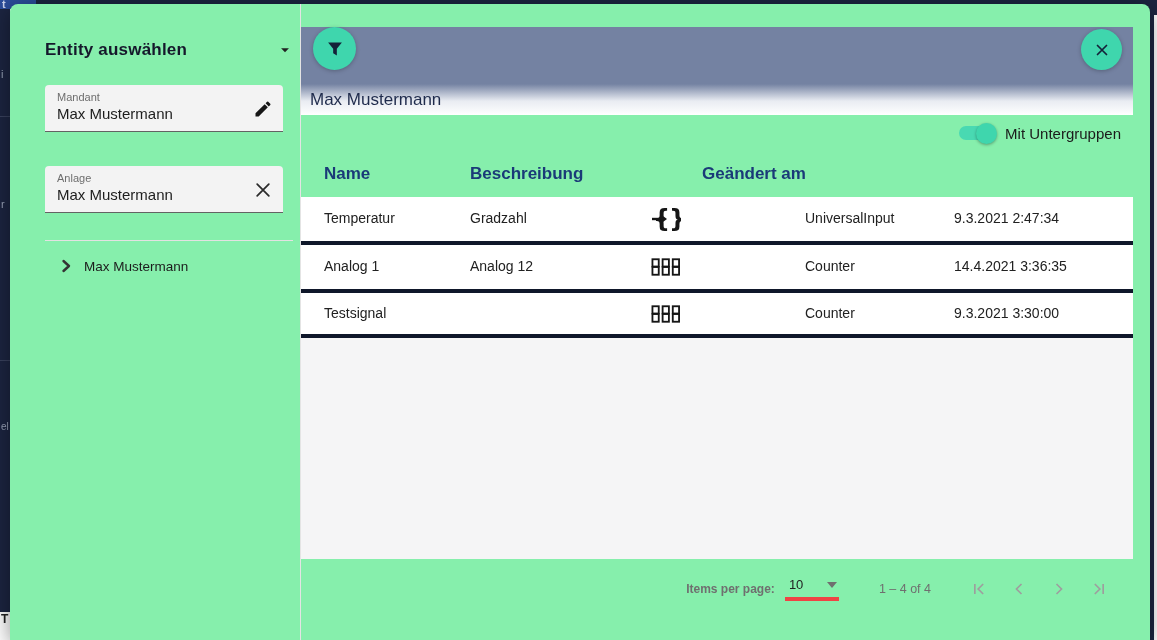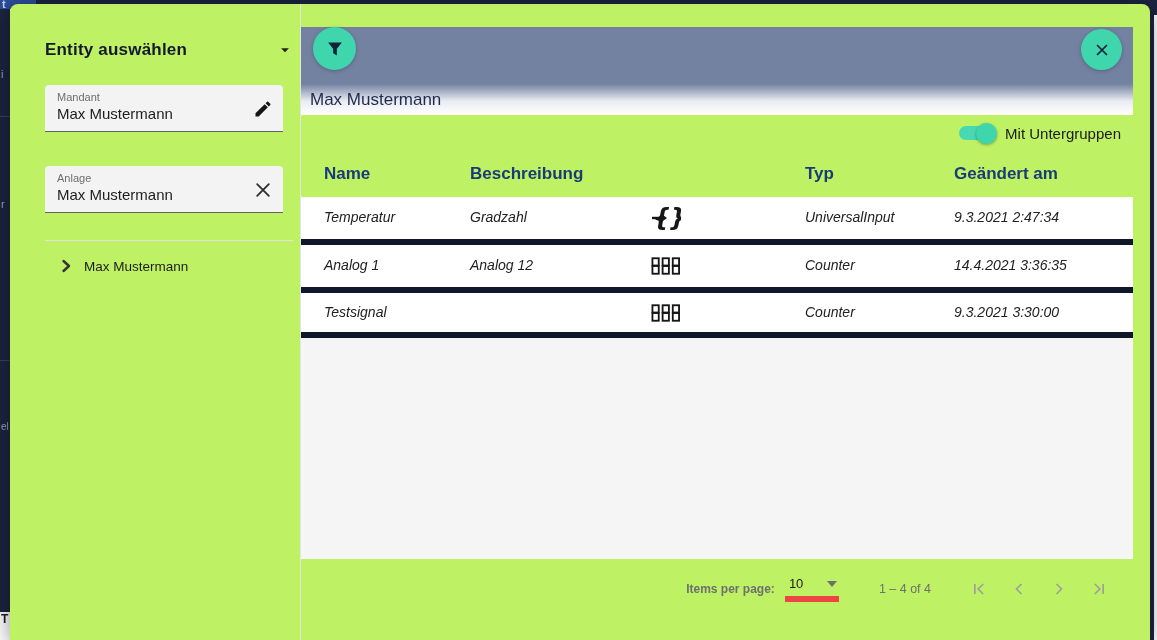--- a/index.html
+++ b/index.html
@@ -14,21 +14,21 @@
   .bd-right  { position:absolute; left:1150px; top:0; width:4px; height:640px; background:#1c2541; }
   .bd-corner { position:absolute; left:1144px; top:0; width:13px; height:15px; background:#1c2541; }
   .bd-tab    { position:absolute; left:0; top:0; width:36px; height:9px; background:#2b4d9b; color:#cdd6ee;
                font-size:11px; font-weight:bold; overflow:hidden; line-height:9px; padding-left:2px; }
   .bd-frag { position:absolute; left:1px; color:#9aa3b8; font-size:11px; }
   .bd-frag.f1 { top:68px; } .bd-frag.f2 { top:198px; } .bd-frag.f3 { top:421px; font-size:10px; }
   .bd-line { position:absolute; left:0; width:10px; height:1px; background:#39425e; }
   .bd-frag-out { position:absolute; left:1px; top:612px; color:#222; font-size:12px; font-weight:bold; }
 
   
-  .dialog { position:absolute; left:10px; top:4px; width:1140px; height:636px; background:#bef264;
+  .dialog { position:absolute; left:10px; top:4px; width:1140px; height:636px; background:#86efac;
             border-radius:8px 8px 0 0; box-shadow:0 4px 22px rgba(0,0,0,.45); display:flex; }
 
   
   .sidebar { position:relative; width:291px; height:100%; border-right:1px solid #e4e4e4; flex:0 0 291px; }
   .sb-title-row { position:absolute; left:35px; top:36px; width:247px; display:flex; align-items:center; justify-content:space-between; }
   .sb-title { font-size:17px; font-weight:bold; color:#15182b; letter-spacing:.2px; }
   .sb-caret { width:14px; height:14px; cursor:pointer; }
   .field { position:absolute; left:35px; width:238px; height:47px; background:#f3f3f3;
            border-radius:4px 4px 0 0; border-bottom:1px solid #636363; padding:6px 10px 0 12px; }
   .field.f-mandant { top:81px; } .field.f-anlage { top:162px; }
@@ -55,33 +55,33 @@
   .switch .track { position:absolute; left:0; top:3px; width:34px; height:14px; border-radius:8px; background:#49d9b2; }
   .switch .knob  { position:absolute; right:-2px; top:0; width:21px; height:21px; border-radius:50%;
                    background:#3fd6ad; box-shadow:0 1px 3px rgba(0,0,0,.35); }
   .toggle-label { font-size:15px; color:#1b1b1b; }
 
   .grid-row { display:grid; grid-template-columns:146px 160px 72px 252px 1fr; align-items:center;
               padding-left:23px; width:832px; }
   .thead { height:46px; }
   .thead .hc { font-size:17px; font-weight:bold; color:#1a3a78; }
   .thead .hc.c-typ { padding-left:103px; }
-  .trow { height:48px; border-bottom:6px solid #0f172a; cursor:pointer; background:#fff;font-style:italic; }
+  .trow { height:48px; border-bottom:4px solid #0f172a; cursor:pointer; background:#fff; }
   .trow.last { height:45px; }
   .trow .cell { font-size:14px; color:#212121; line-height:1.25; }
   .trow .c-typ { padding-left:103px; }
   .trow .c-icon { display:flex; justify-content:center; }
   .c-name { padding-right:14px; }
 
   .empty-area { flex:1; width:832px; background:#f5f5f6; }
 
   .paginator { height:60px; margin-bottom:21px; width:832px; display:flex; align-items:center;
                justify-content:flex-end; padding-right:22px; }
   .pg-label { font-size:12px; color:#6f6f6f; margin-right:10px;font-weight:bold; }
-  .pg-select { position:relative; width:54px; border-bottom:6px solid #ef4444; padding:0 2px 5px 4px;
+  .pg-select { position:relative; width:54px; border-bottom:4px solid #ef4444; padding:0 2px 5px 4px;
                display:flex; align-items:center; justify-content:space-between; cursor:pointer; margin-right:40px; }
   .pg-select .pg-val { font-size:13px; color:#222; }
   .pg-range { font-size:12.5px; color:#6f6f6f; margin-right:36px; }
   .pg-nav { display:flex; gap:16px; }
   .pg-btn { width:24px; height:24px; border:none; background:transparent; display:flex;
             align-items:center; justify-content:center; cursor:default; }
 </style>
 </head>
 <body>
 
@@ -160,21 +160,20 @@
           <span class="track"></span>
           <span class="knob"></span>
         </span>
         <span class="toggle-label">Mit Untergruppen</span>
       </div>
 
       <div class="grid-row thead">
         <span class="hc">Name</span>
         <span class="hc">Beschreibung</span>
         <span class="hc"></span>
-        <span class="hc c-typ">Typ</span>
         <span class="hc">Geändert am</span>
       </div>
 
       <div class="grid-row trow">
         <span class="cell c-name">Temperatur</span>
         <span class="cell">Gradzahl</span>
         <span class="c-icon">
           <svg width="30" height="26" viewBox="0 0 30 26">
             <text x="2" y="21" font-size="24" font-weight="bold" fill="#161616" font-family="DejaVu Sans, sans-serif">{</text>
             <text x="18" y="21" font-size="24" font-weight="bold" fill="#161616" font-family="DejaVu Sans, sans-serif">}</text>

